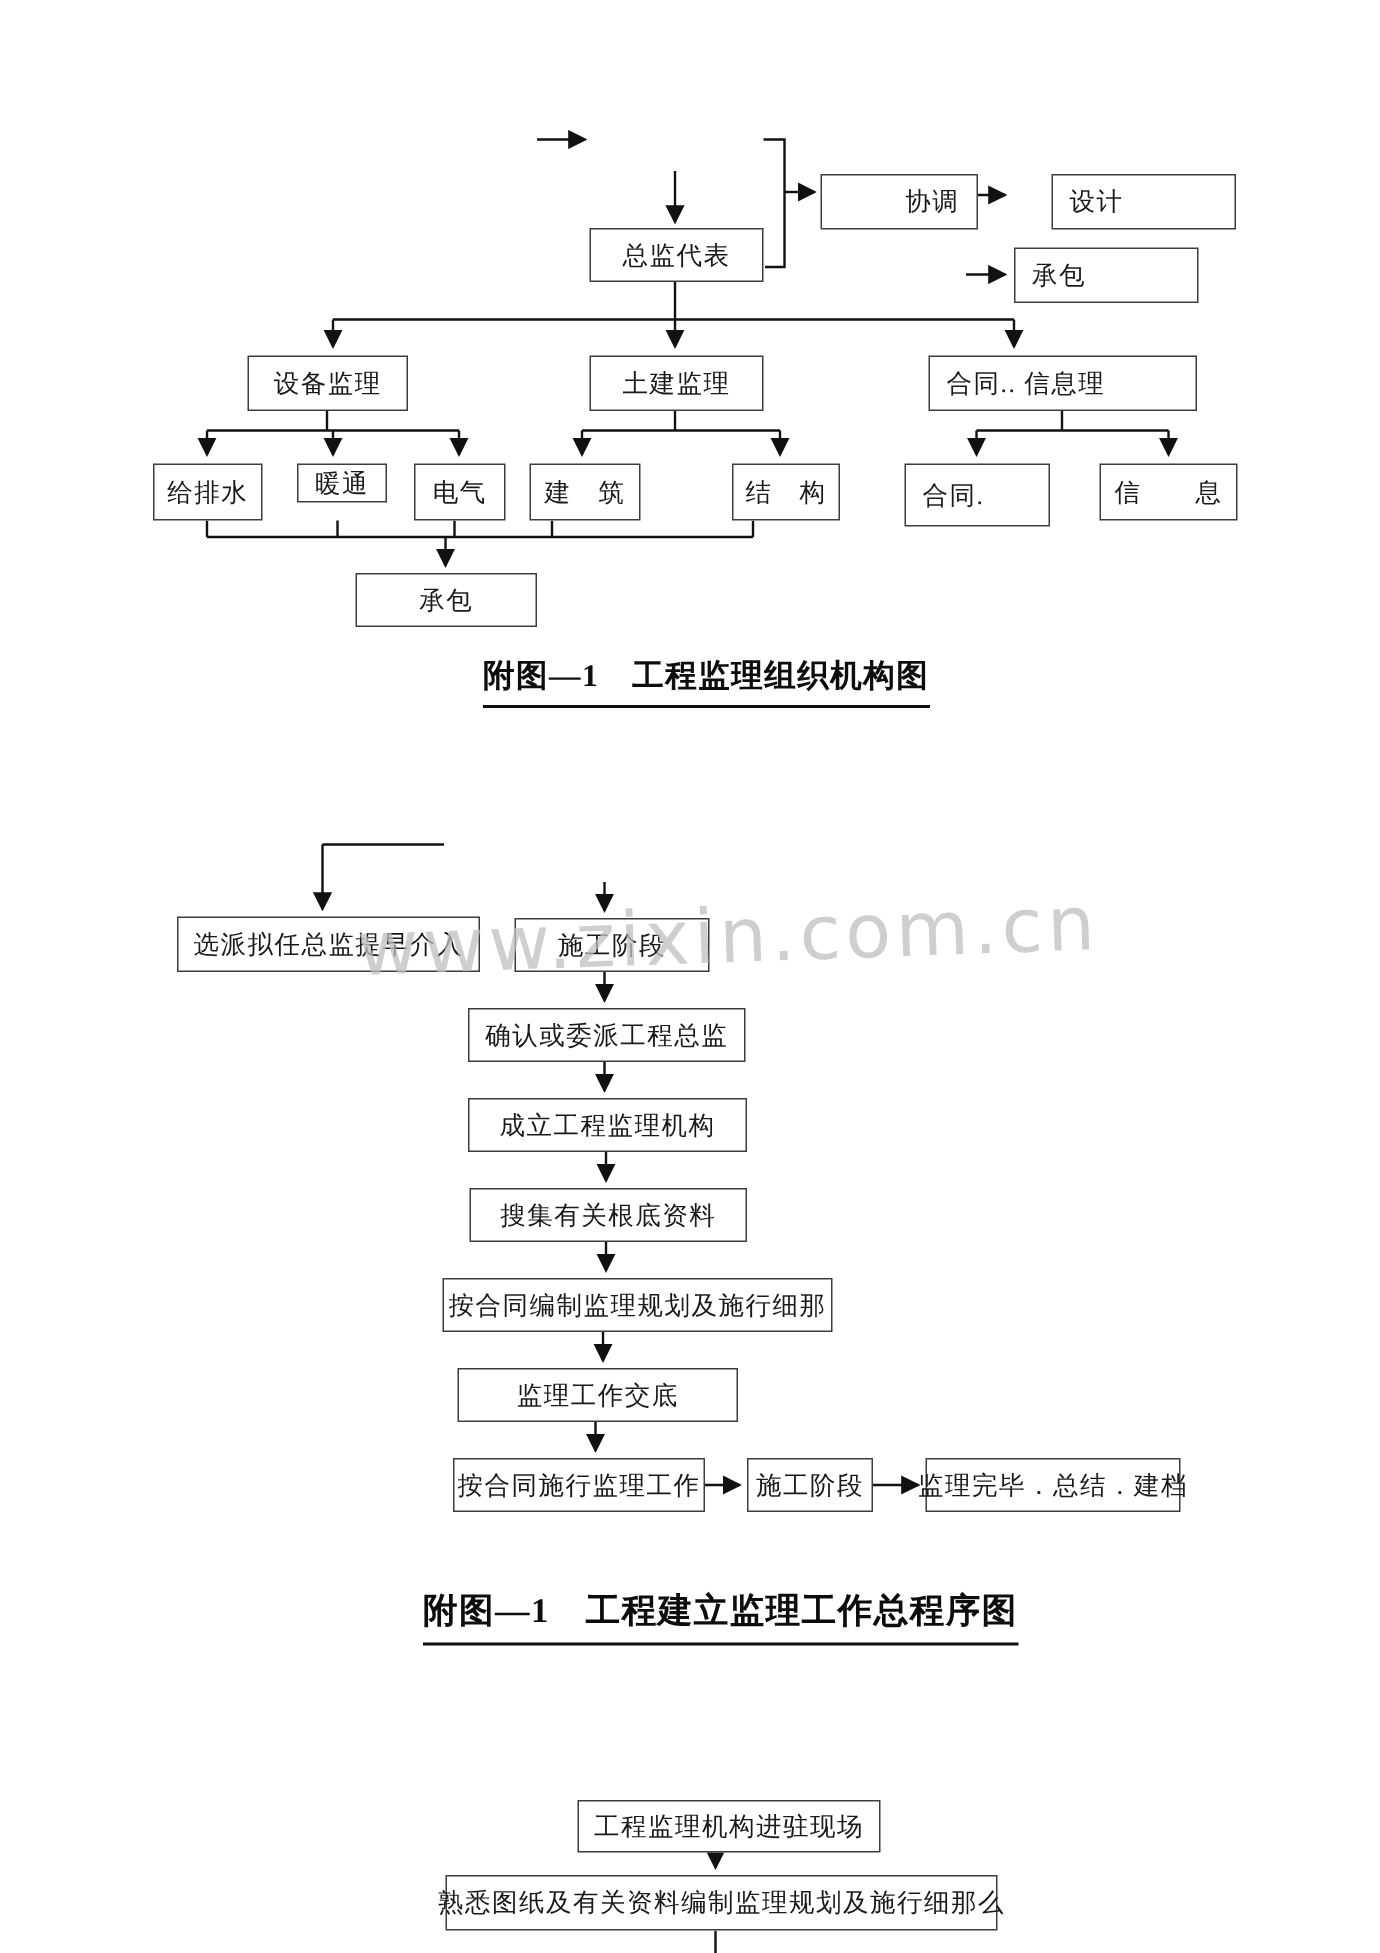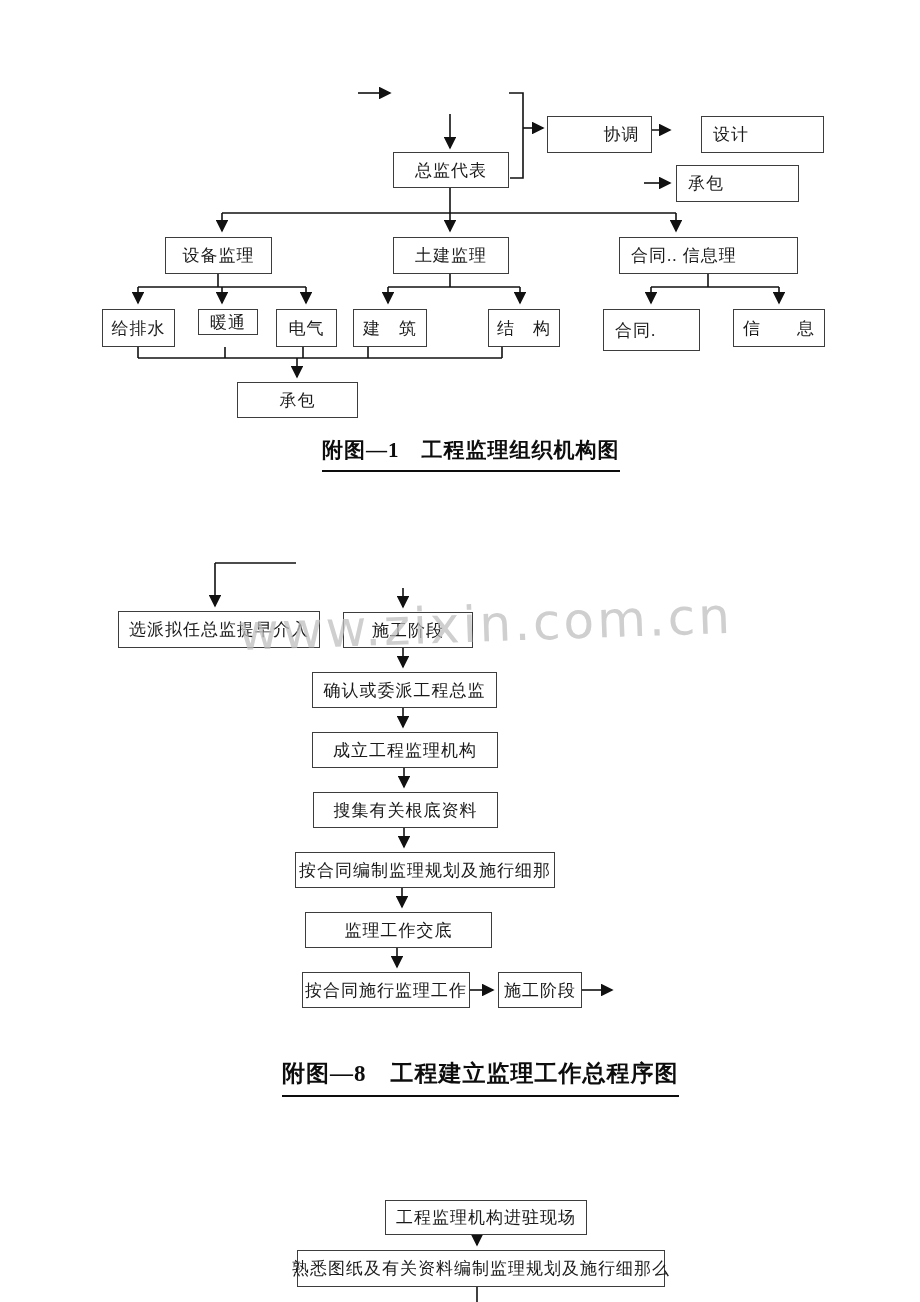--- a/index.html
+++ b/index.html
@@ -114,21 +114,22 @@
 
   <div class="node" style="left:118px;top:611px;width:202px;height:37px;">选派拟任总监提早介入</div>
   <div class="node" style="left:343px;top:612px;width:130px;height:36px;">施工阶段</div>
   <div class="node" style="left:312px;top:672px;width:185px;height:36px;">确认或委派工程总监</div>
   <div class="node" style="left:312px;top:732px;width:186px;height:36px;">成立工程监理机构</div>
   <div class="node" style="left:313px;top:792px;width:185px;height:36px;">搜集有关根底资料</div>
   <div class="node" style="left:264px;top:852px;width:260px;height:36px;margin-left:31px;">按合同编制监理规划及施行细那</div>
   <div class="node" style="left:305px;top:912px;width:187px;height:36px;">监理工作交底</div>
   <div class="node" style="left:302px;top:972px;width:168px;height:36px;">按合同施行监理工作</div>
   <div class="node" style="left:498px;top:972px;width:84px;height:36px;">施工阶段</div>
+  <div class="node" style="left:617px;top:972px;width:170px;height:36px;">监理完毕．总结．建档</div>
 
-  <div class="caption" style="left:282px;top:1058px;font-size:23px;">附图—8　工程建立监理工作总程序图</div>
+  <div class="caption" style="left:282px;top:1058px;font-size:23px;">附图—1　工程建立监理工作总程序图</div>
 
   <div class="node" style="left:385px;top:1200px;width:202px;height:35px;">工程监理机构进驻现场</div>
   <div class="node" style="left:297px;top:1250px;width:368px;height:37px;text-align:right;">熟悉图纸及有关资料编制监理规划及施行细那么</div>
 
   <div id="watermark">www.zixin.com.cn</div>
 
 </div>
 
 </body></html>

